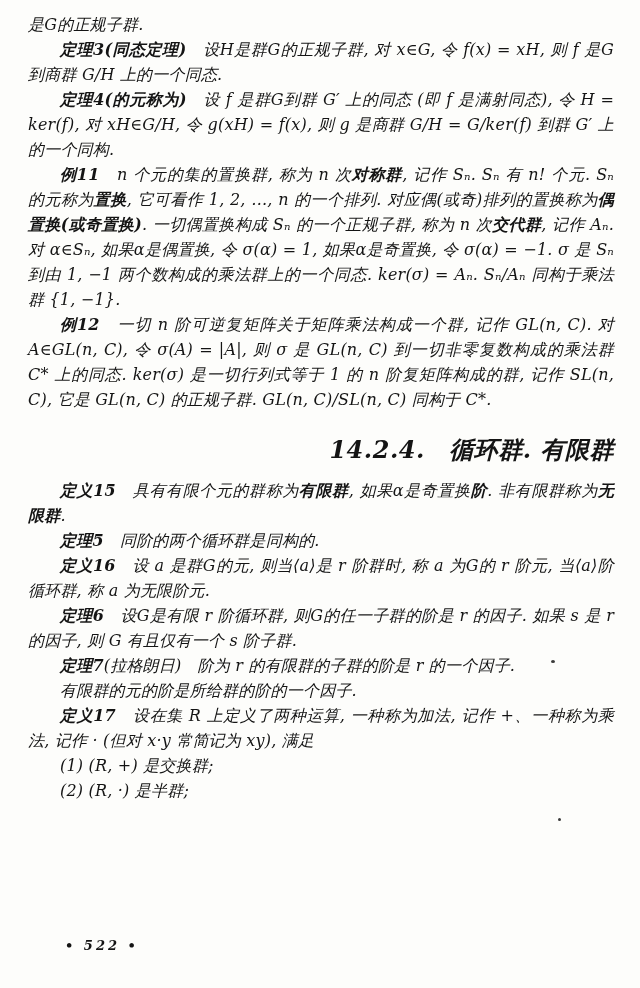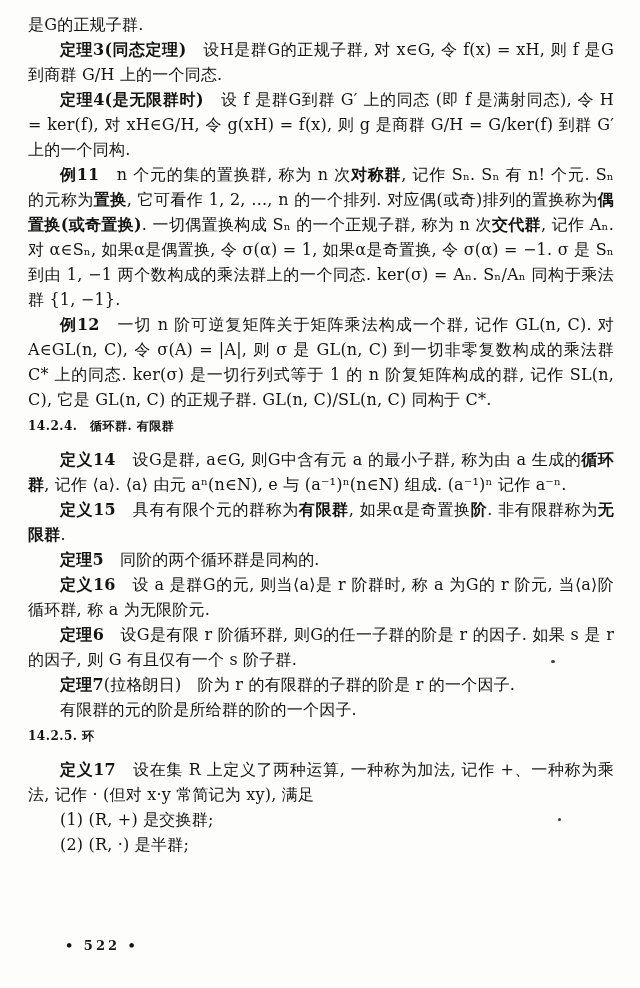--- a/index.html
+++ b/index.html
@@ -4,40 +4,42 @@
 <style>
   html, body { margin: 0; padding: 0; background: #e8e8e8; }
   .page {
     position: relative;
     width: 640px; height: 988px;
     margin: 0 auto;
     background: #fdfdfb;
     color: #141414;
     font-family: "DejaVu Serif", "Liberation Serif", serif;
     overflow: hidden;
+    font-style: italic;
   }
   .content {
     position: absolute;
     top: 12px; left: 28px;
     width: 586px;
   }
   p.para {
     margin: 0;
     font-size: 16px;
     line-height: 25px;
     text-align: justify;
     letter-spacing: 0.2px;
   }
   p.indent { text-indent: 2em; }
   .bold { font-weight: bold; margin-top: 15px; }
   h2.heading {
-    font-size: 12px;
+    font-size: 24px;
     font-weight: bold;
-    margin: 6px 0 12px 0;
+    margin: 22px 0 12px 0;
     letter-spacing: 0.5px;
+    text-align: right;
   }
   .page-number {
     position: absolute;
     left: 46px; top: 938px;
     font-size: 13px;
     letter-spacing: 3px;
     font-weight: bold;
     margin-left: 19px;
   }
   .artifact {
@@ -49,32 +51,30 @@
   .artifact.a1 { left: 558px; top: 818px; }
   .artifact.a2 { left: 551px; top: 660px; width: 4px; height: 3px; }
 </style>
 </head>
 <body>
 
 <div class="page">
   <div class="content">
       <p class="para"><span>是G的正规子群.</span></p>
       <p class="para indent"><span class="bold">定理3(同态定理)</span><span>　设H是群G的正规子群, 对 x∈G, 令 f(x) = xH, 则 f 是G到商群 G/H 上的一个同态.</span></p>
-      <p class="para indent"><span class="bold">定理4(是无限群时)</span><span>　设 f 是群G到群 G′ 上的同态 (即 f 是满射同态), 令 H = ker(f), 对 xH∈G/H, 令 g(xH) = f(x), 则 g 是商群 G/H = G/ker(f) 到群 G′ 上的一个同构.</span></p>
+      <p class="para indent"><span class="bold">定理4(的元称为)</span><span>　设 f 是群G到群 G′ 上的同态 (即 f 是满射同态), 令 H = ker(f), 对 xH∈G/H, 令 g(xH) = f(x), 则 g 是商群 G/H = G/ker(f) 到群 G′ 上的一个同构.</span></p>
       <p class="para indent"><span class="bold">例11</span><span>　n 个元的集的置换群, 称为 n 次</span><span class="bold">对称群</span><span>, 记作 Sₙ.  Sₙ 有 n! 个元. Sₙ 的元称为</span><span class="bold">置换</span><span>, 它可看作 1, 2, …, n 的一个排列.  对应偶(或奇)排列的置换称为</span><span class="bold">偶置换(或奇置换)</span><span>. 一切偶置换构成 Sₙ 的一个正规子群, 称为 n 次</span><span class="bold">交代群</span><span>, 记作 Aₙ. 对 α∈Sₙ, 如果α是偶置换, 令 σ(α) = 1, 如果α是奇置换, 令 σ(α) = −1. σ 是 Sₙ 到由 1, −1 两个数构成的乘法群上的一个同态. ker(σ) = Aₙ. Sₙ/Aₙ 同构于乘法群 {1, −1}.</span></p>
       <p class="para indent"><span class="bold">例12</span><span>　一切 n 阶可逆复矩阵关于矩阵乘法构成一个群, 记作 GL(n, C). 对 A∈GL(n, C), 令 σ(A) = |A|, 则 σ 是 GL(n, C) 到一切非零复数构成的乘法群 C* 上的同态. ker(σ) 是一切行列式等于 1 的 n 阶复矩阵构成的群, 记作 SL(n, C), 它是 GL(n, C) 的正规子群. GL(n, C)/SL(n, C) 同构于 C*.</span></p>
       <h2 class="heading"><span>14.2.4.　循环群. 有限群</span></h2>
-      <p class="para indent"><span class="bold">定义14</span><span>　设G是群, a∈G, 则G中含有元 a 的最小子群, 称为由 a 生成的</span><span class="bold">循环群</span><span>, 记作 ⟨a⟩. ⟨a⟩ 由元 aⁿ(n∈N), e 与 (a⁻¹)ⁿ(n∈N) 组成. (a⁻¹)ⁿ 记作 a⁻ⁿ.</span></p>
       <p class="para indent"><span class="bold">定义15</span><span>　具有有限个元的群称为</span><span class="bold">有限群</span><span>, 如果α是奇置换</span><span class="bold">阶</span><span>.  非有限群称为</span><span class="bold">无限群</span><span>.</span></p>
       <p class="para indent"><span class="bold">定理5</span><span>　同阶的两个循环群是同构的.</span></p>
       <p class="para indent"><span class="bold">定义16</span><span>　设 a 是群G的元, 则当⟨a⟩是 r 阶群时, 称 a 为G的 r 阶元, 当⟨a⟩阶循环群, 称 a 为无限阶元.</span></p>
       <p class="para indent"><span class="bold">定理6</span><span>　设G是有限 r 阶循环群, 则G的任一子群的阶是 r 的因子. 如果 s 是 r 的因子, 则 G 有且仅有一个 s 阶子群.</span></p>
       <p class="para indent"><span class="bold">定理7</span><span>(拉格朗日)　阶为 r 的有限群的子群的阶是 r 的一个因子.</span></p>
       <p class="para indent"><span>有限群的元的阶是所给群的阶的一个因子.</span></p>
-      <h2 class="heading"><span>14.2.5. 环</span></h2>
       <p class="para indent"><span class="bold">定义17</span><span>　设在集 R 上定义了两种运算, 一种称为加法, 记作 +、一种称为乘法, 记作 · (但对 x·y 常简记为 xy), 满足</span></p>
       <p class="para indent"><span>(1) (R, +) 是交换群;</span></p>
       <p class="para indent"><span>(2) (R, ·) 是半群;</span></p>
     </div>
   <div class="page-number">• 522 •</div>
   <span class="artifact a1"></span>
   <span class="artifact a2"></span>
 </div>
 
 </body></html>

